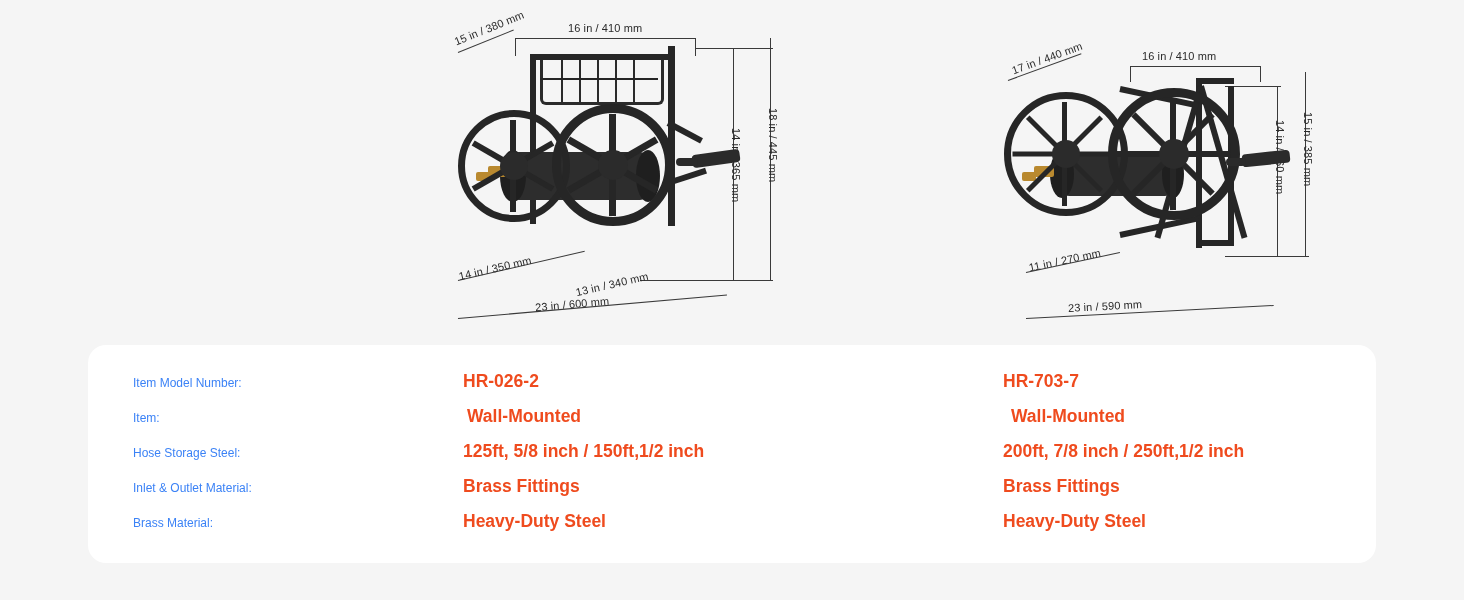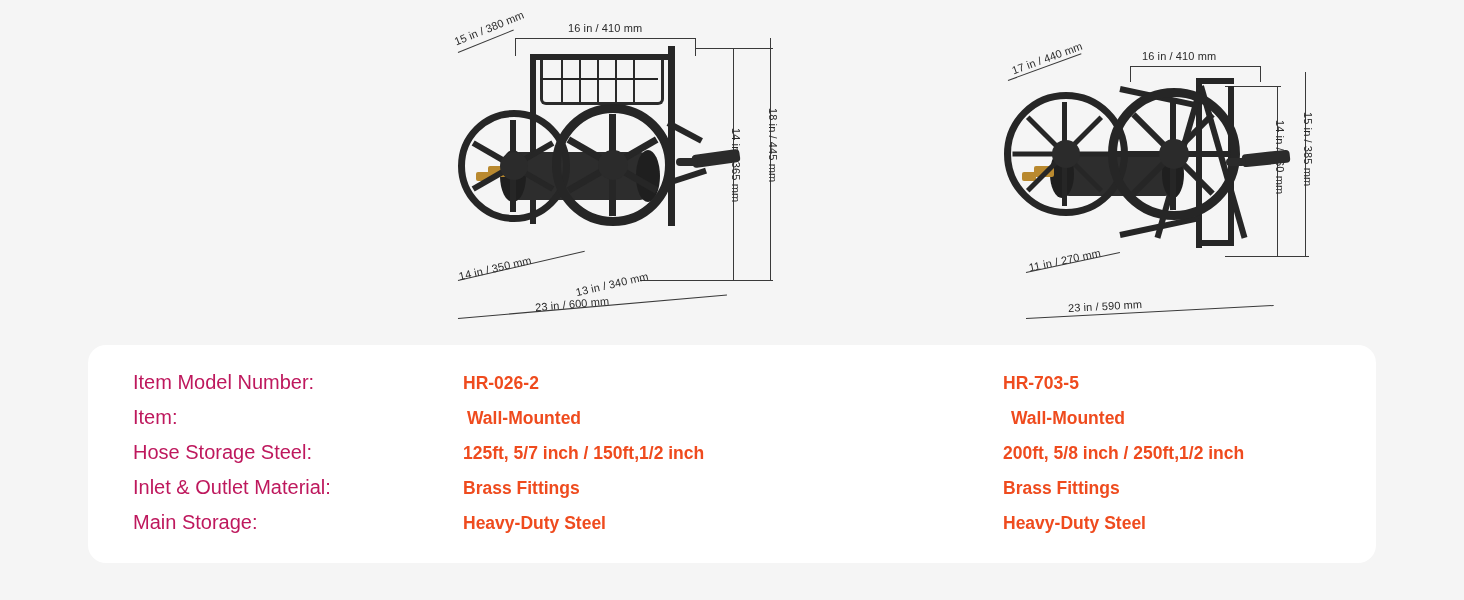--- a/index.html
+++ b/index.html
@@ -62,21 +62,21 @@
   
   .card{
     position:absolute;left:88px;top:345px;width:1288px;height:218px;
     background:#ffffff;border-radius:18px;
   }
   .specs{
     position:absolute;left:45px;top:26px;right:30px;
   }
   .row{display:flex;align-items:baseline;height:35px;}
   .label{
-    width:330px;color:#be185d;font-size:20px;
+    width:330px;color:#3b82f6;font-size:12px;
   }
   .val{
     width:540px;color:#ef4b1e;font-size:17.5px;font-weight:bold;
   }
   .val.second{width:auto;}
   .pad1{padding-left:4px;}
 </style>
 </head>
 <body>
 
@@ -204,43 +204,43 @@
     <div class="handle" style="left:252px;top:152px;width:48px;height:13px;transform:rotate(-6deg);"></div>
     <div class="handle" style="left:236px;top:158px;width:20px;height:8px;"></div>
   </div>
 
   <div class="card">
     <div class="specs">
 
       <div class="row">
         <div class="label">Item Model Number:</div>
         <div class="val">HR-026-2</div>
-        <div class="val second">HR-703-5</div>
+        <div class="val second">HR-703-7</div>
       </div>
 
       <div class="row">
         <div class="label">Item:</div>
         <div class="val pad1">Wall-Mounted</div>
         <div class="val second pad1">Wall-Mounted</div>
       </div>
 
       <div class="row">
         <div class="label">Hose Storage Steel:</div>
-        <div class="val">125ft, 5/7 inch / 150ft,1/2 inch</div>
-        <div class="val second">200ft, 5/8 inch / 250ft,1/2 inch</div>
+        <div class="val">125ft, 5/8 inch / 150ft,1/2 inch</div>
+        <div class="val second">200ft, 7/8 inch / 250ft,1/2 inch</div>
       </div>
 
       <div class="row">
         <div class="label">Inlet &amp; Outlet Material:</div>
         <div class="val">Brass Fittings</div>
         <div class="val second">Brass Fittings</div>
       </div>
 
       <div class="row">
-        <div class="label"> Main Storage:</div>
+        <div class="label"> Brass Material:</div>
         <div class="val">Heavy-Duty Steel</div>
         <div class="val second">Heavy-Duty Steel</div>
       </div>
 
     </div>
   </div>
 
 </div>
 
 </body></html>

